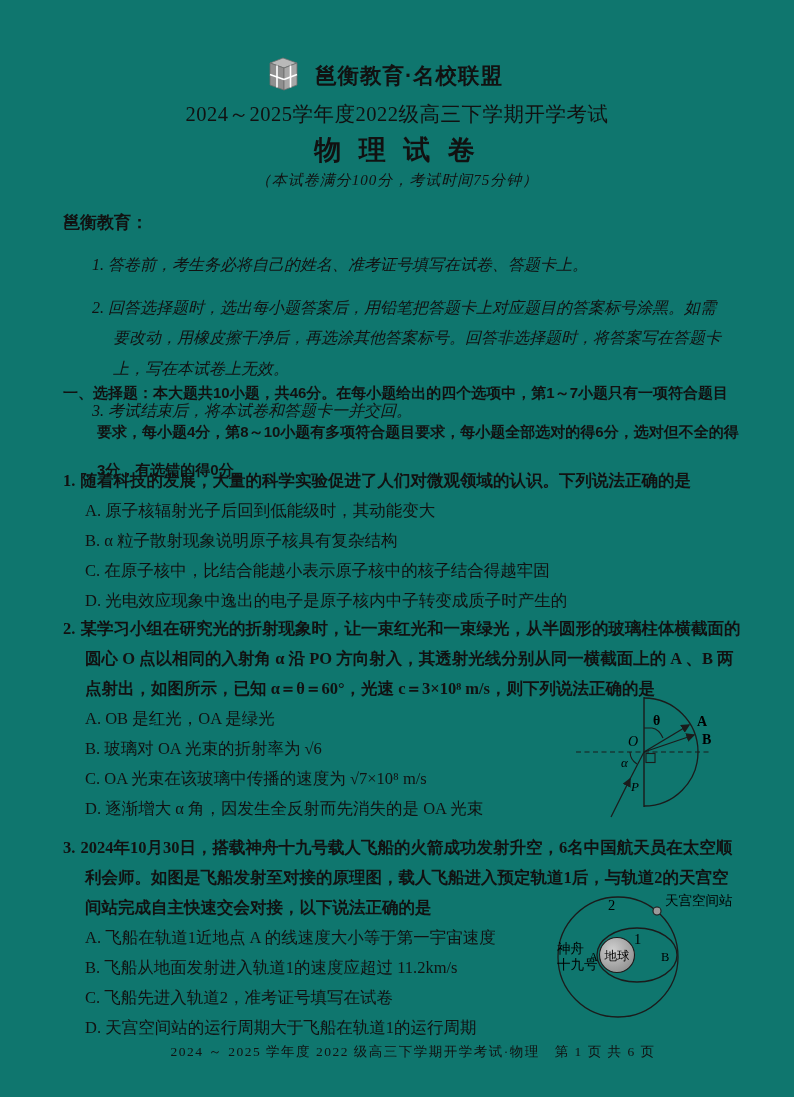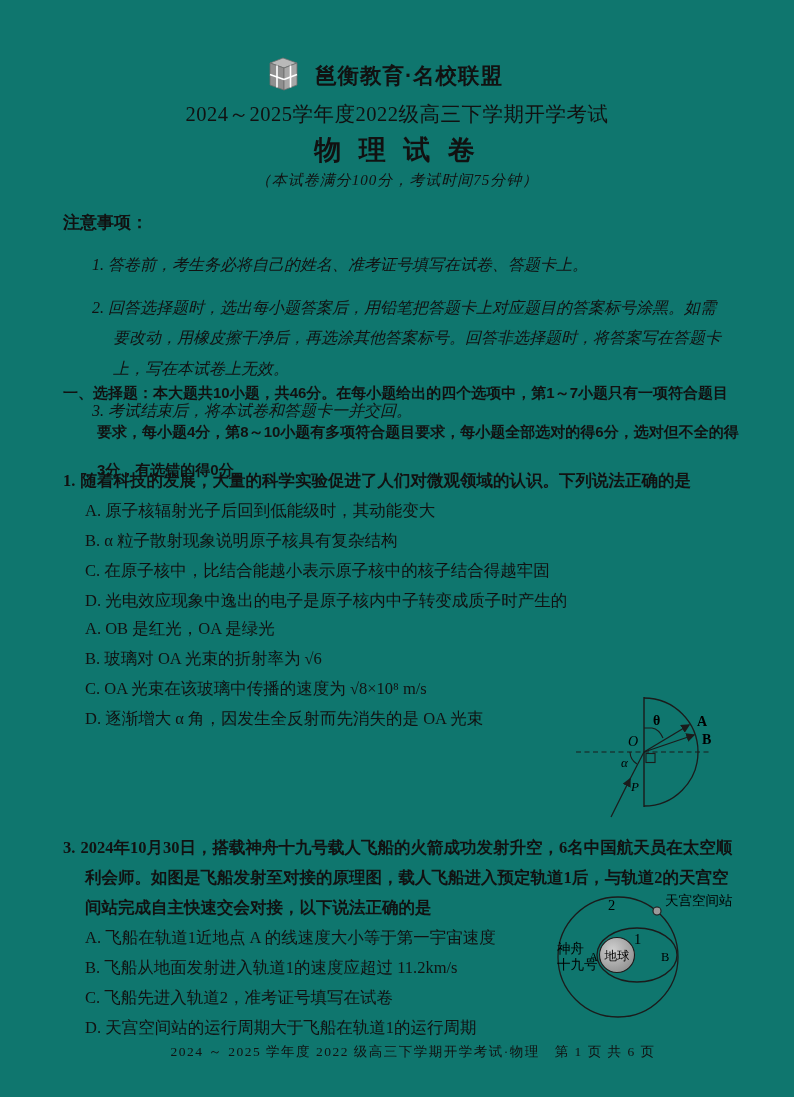--- a/index.html
+++ b/index.html
@@ -87,41 +87,42 @@
       <line x1="27.5" y1="9.5" x2="27.5" y2="31.5" stroke="#ffffff" stroke-width="1.6"></line>
       <line x1="7" y1="18.5" x2="21" y2="23.5" stroke="#ffffff" stroke-width="1.6"></line>
       <line x1="21" y1="23.5" x2="34" y2="18.5" stroke="#ffffff" stroke-width="1.6"></line>
     </svg>
     <span class="org-text">邕衡教育·名校联盟</span>
   </div>
   <div class="hd-exam">2024～2025学年度2022级高三下学期开学考试</div>
   <div class="hd-subject">物 理 试 卷</div>
   <div class="hd-info">（本试卷满分100分，考试时间75分钟）</div>
 
-  <div class="notice-title">注意事项：</div>
+  <div class="notice-title">邕衡教育：</div>
   <div class="notice">
     <p>1. 答卷前，考生务必将自己的姓名、准考证号填写在试卷、答题卡上。</p>
     <p>2. 回答选择题时，选出每小题答案后，用铅笔把答题卡上对应题目的答案标号涂黑。如需要改动，用橡皮擦干净后，再选涂其他答案标号。回答非选择题时，将答案写在答题卡上，写在本试卷上无效。</p>
     <p>3. 考试结束后，将本试卷和答题卡一并交回。</p>
   </div>
 
   <div class="section-heading">一、选择题：本大题共10小题，共46分。在每小题给出的四个选项中，第1～7小题只有一项符合题目要求，每小题4分，第8～10小题有多项符合题目要求，每小题全部选对的得6分，选对但不全的得3分，有选错的得0分。</div>
 
   <div class="question q1">
     <p class="stem"><span class="qnum">1.</span><span>随着科技的发展，大量的科学实验促进了人们对微观领域的认识。下列说法正确的是</span></p>
     <p class="opt">A. 原子核辐射光子后回到低能级时，其动能变大</p>
     <p class="opt">B. α 粒子散射现象说明原子核具有复杂结构</p>
     <p class="opt">C. 在原子核中，比结合能越小表示原子核中的核子结合得越牢固</p>
     <p class="opt">D. 光电效应现象中逸出的电子是原子核内中子转变成质子时产生的</p>
   </div>
 
   <div class="question q2" style="width:678px">
+    <p class="stem"><span class="qnum">2.</span><span>某学习小组在研究光的折射现象时，让一束红光和一束绿光，从半圆形的玻璃柱体横截面的圆心 O 点以相同的入射角 α 沿 PO 方向射入，其透射光线分别从同一横截面上的 A 、B 两点射出，如图所示，已知 α＝θ＝60°，光速 c＝3×10⁸ m/s，则下列说法正确的是</span></p>
     <p class="opt">A. OB 是红光，OA 是绿光</p>
     <p class="opt">B. 玻璃对 OA 光束的折射率为 √6</p>
-    <p class="opt">C. OA 光束在该玻璃中传播的速度为 √8×10⁸ m/s</p>
+    <p class="opt">C. OA 光束在该玻璃中传播的速度为 √7×10⁸ m/s</p>
     <p class="opt">D. 逐渐增大 α 角，因发生全反射而先消失的是 OA 光束</p>
   </div>
 
   <svg class="fig fig-optics" width="170" height="162" viewBox="0 0 170 162">
     <defs>
       <marker id="arr" viewBox="0 0 10 10" refX="8.5" refY="5" markerWidth="7.5" markerHeight="7.5" orient="auto">
         <path d="M0,0 L10,5 L0,10 z" fill="#1b1b1b"></path>
       </marker>
     </defs>
 

